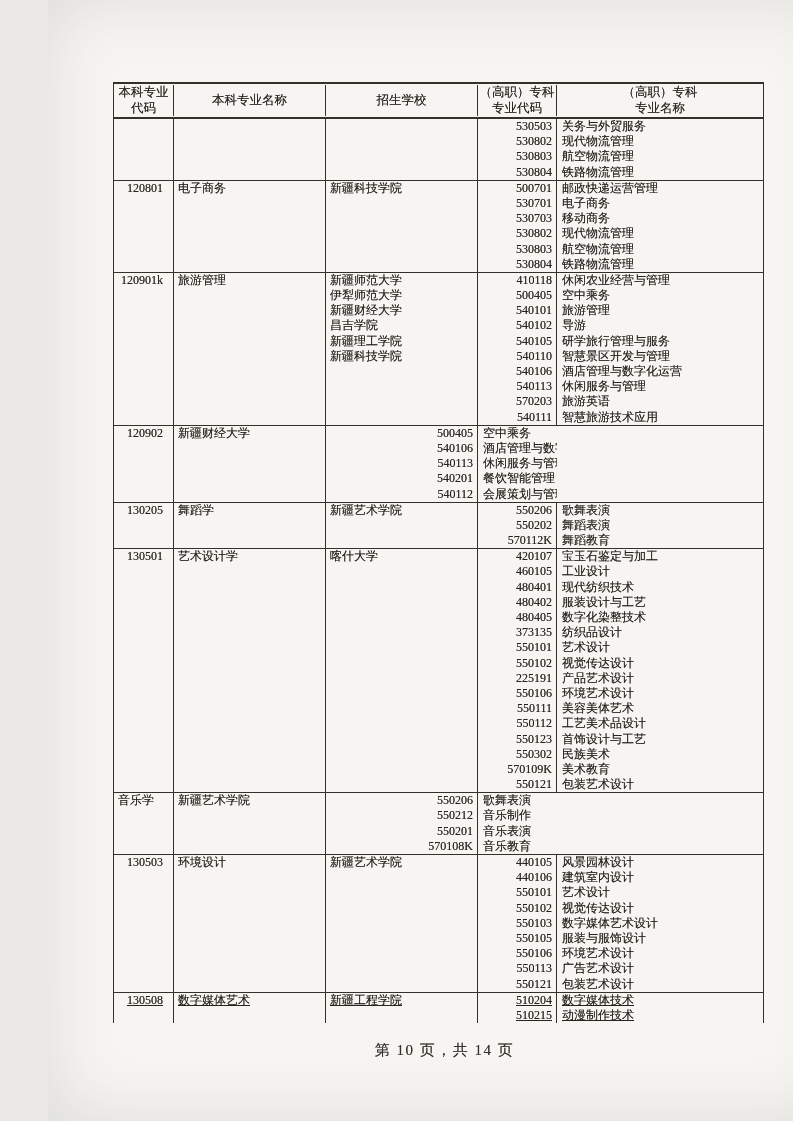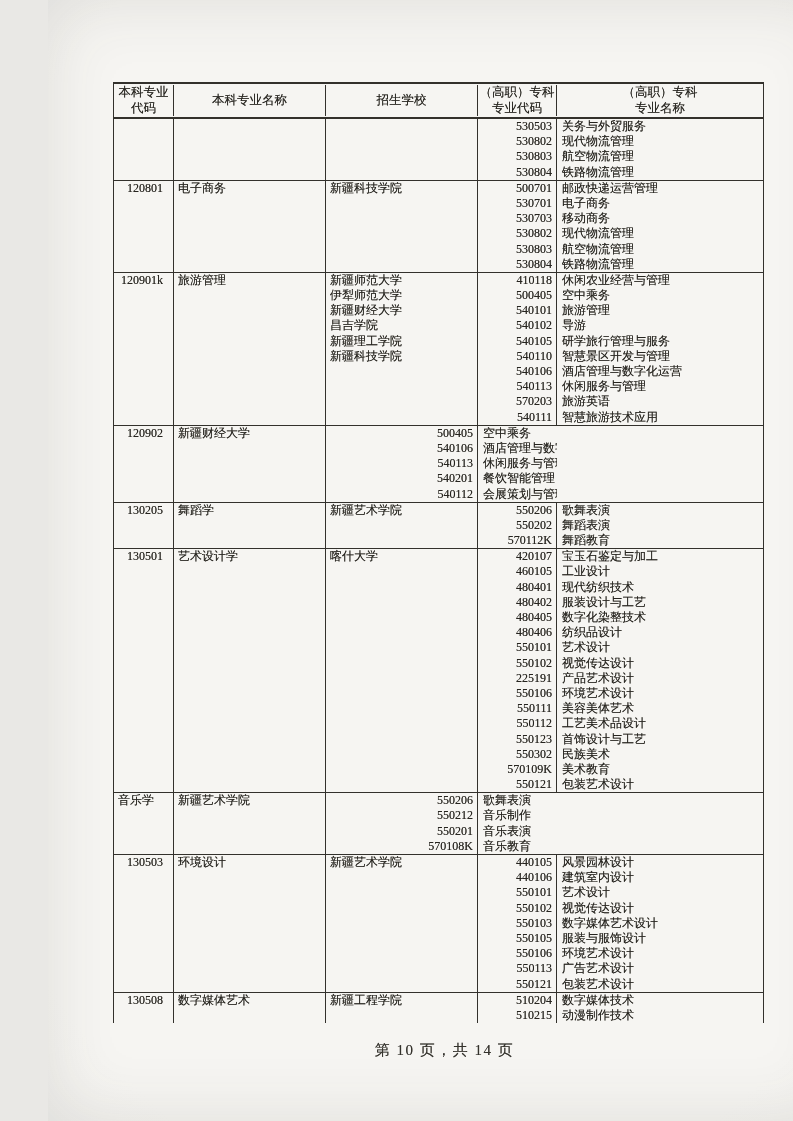--- a/index.html
+++ b/index.html
@@ -38,21 +38,21 @@
     border-bottom: 2px solid #33312c;
     text-align: center;
     font-size: 12.5px;
     padding: 1px 0;
     line-height: 15.5px;
   }
   .header-row > div { border-right: 1.5px solid #33312c; }
   .header-row > div:last-child { border-right: none; }
   .hc { display: flex; flex-direction: column; justify-content: center; }
   .group-row { border-bottom: 1.5px solid #33312c; }
-  .group-row:last-child { border-bottom: none; }
+  .group-row:last-child { border-bottom: none; text-decoration: underline; }
   .cell { border-right: 1.5px solid #33312c; line-height: 15.2px; overflow: hidden; }
   .cell:last-child { border-right: none; }
   .cell-bcode  { text-align: right; padding-right: 10px; }
   .cell-bname  { text-align: left;  padding-left: 4px; }
   .cell-school { text-align: left;  padding-left: 4px; }
   .cell-vcode  { text-align: right; padding-right: 4px; }
   .cell-vname  { text-align: left;  padding-left: 5px; }
   .line { white-space: nowrap; height: 15.2px; }
   .page-footer {
     position: absolute;
@@ -235,21 +235,21 @@
           </div>
           <div class="cell cell-school">
             <div class="line">喀什大学</div>
           </div>
           <div class="cell cell-vcode">
             <div class="line">420107</div>
             <div class="line">460105</div>
             <div class="line">480401</div>
             <div class="line">480402</div>
             <div class="line">480405</div>
-            <div class="line">480406</div>
+            <div class="line">373135</div>
             <div class="line">550101</div>
             <div class="line">550102</div>
             <div class="line">225191</div>
             <div class="line">550106</div>
             <div class="line">550111</div>
             <div class="line">550112</div>
             <div class="line">550123</div>
             <div class="line">550302</div>
             <div class="line">570109K</div>
             <div class="line">550121</div>

